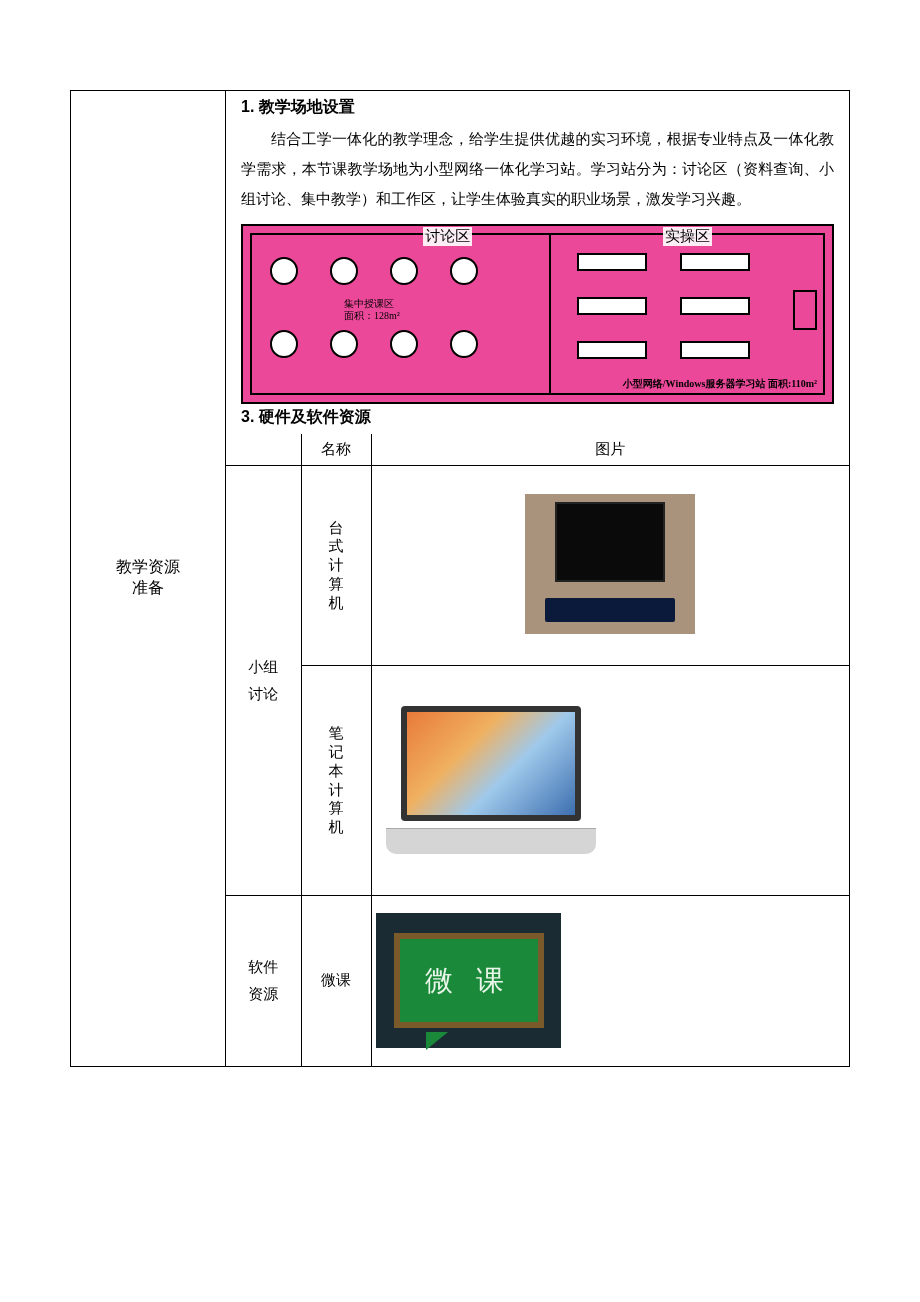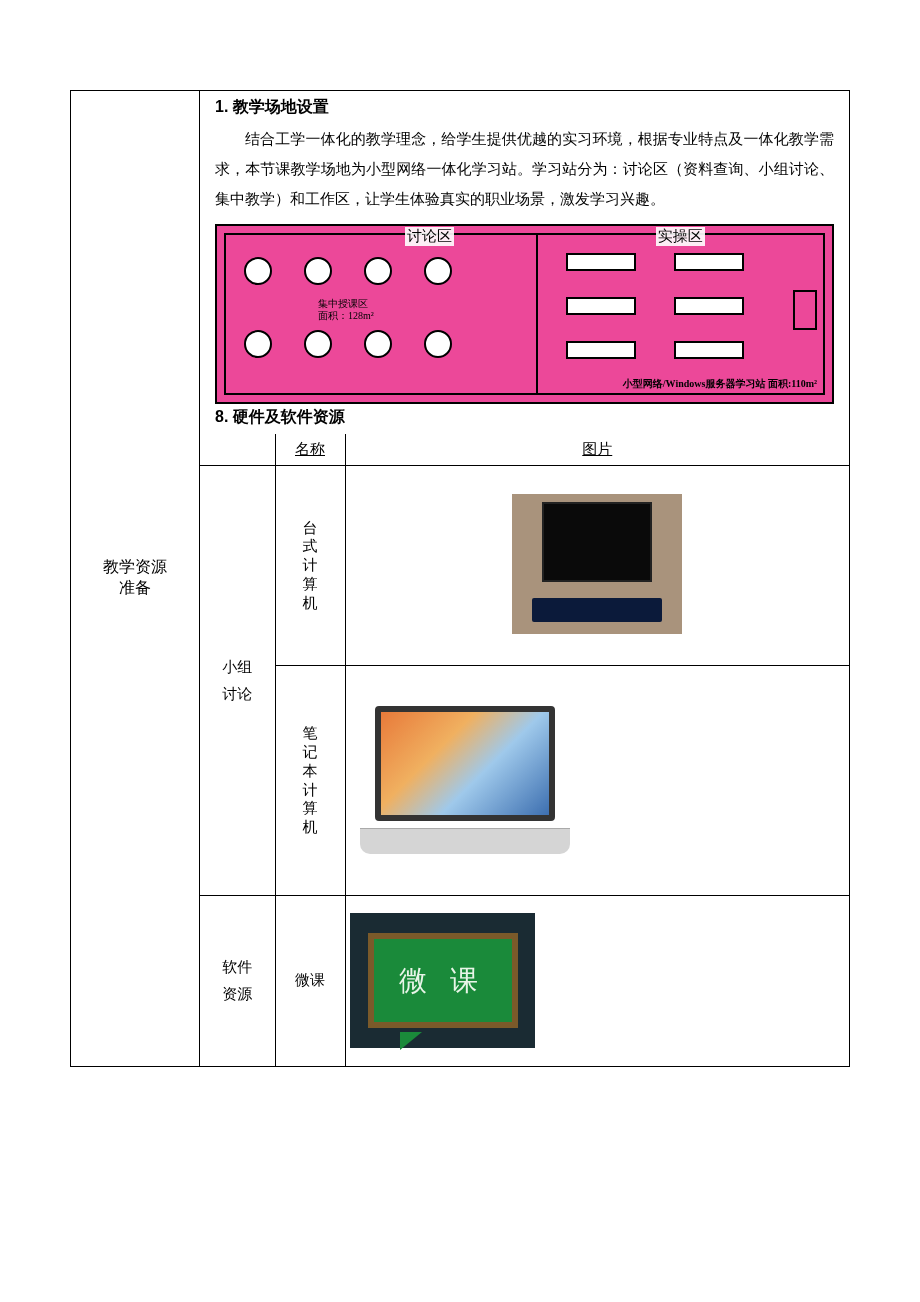--- a/index.html
+++ b/index.html
@@ -15,21 +15,21 @@
       border-collapse: collapse;
       width: 780px;
       margin: 90px 70px 0 70px;
     }
     .outer-table td {
       border: 1px solid #000;
       vertical-align: middle;
       padding: 0;
     }
     .sidebar-cell {
-      width: 129px;
+      width: 155px;
       text-align: center;
       vertical-align: middle;
       padding: 10px;
     }
     .content-cell {
       padding: 0;
       vertical-align: top;
     }
     .section-heading {
       font-weight: bold;
@@ -62,21 +62,21 @@
       border: 1px solid #000;
       text-align: center;
       vertical-align: middle;
       padding: 6px 4px;
       font-size: 15px;
     }
     .inner-table th { font-weight: normal; }
     .inner-table .noleft { border-left: none; }
     .inner-table .noright { border-right: none; }
     .inner-table .nobottom { border-bottom: none; }
-    .inner-table .notop { border-top: none; text-decoration: underline; }
+    .inner-table .notop { border-top: none; }
     .vtext {
       display: inline-block;
       width: 1.1em;
       line-height: 1.25;
       word-break: break-all;
       font-size: 15px;
     }
     .col-cat { width: 75px; }
     .col-name { width: 70px; }
     .col-img { }
@@ -193,21 +193,21 @@
           <div class="rect-table" style="left:75%;top:62px;"></div>
           <div class="rect-table" style="left:57%;top:106px;"></div>
           <div class="rect-table" style="left:75%;top:106px;"></div>
 
           <div style="position:absolute;right:6px;top:55px;width:24px;height:40px;border:2px solid #000;"></div>
 
           <div class="tiny-text" style="right:6px;bottom:2px;font-weight:bold;">小型网络/Windows服务器学习站 面积:110m²</div>
         </div>
       </div>
 
-      <div class="section-heading">8. 硬件及软件资源</div>
+      <div class="section-heading">3. 硬件及软件资源</div>
 
       <table class="inner-table">
         <tbody>
               <tr>
           <th class="col-cat noleft notop"></th>
           <th class="col-name notop">名称</th>
           <th class="col-img noright notop">图片</th>
         </tr>
         <tr>
           <td class="noleft" rowspan="2">

